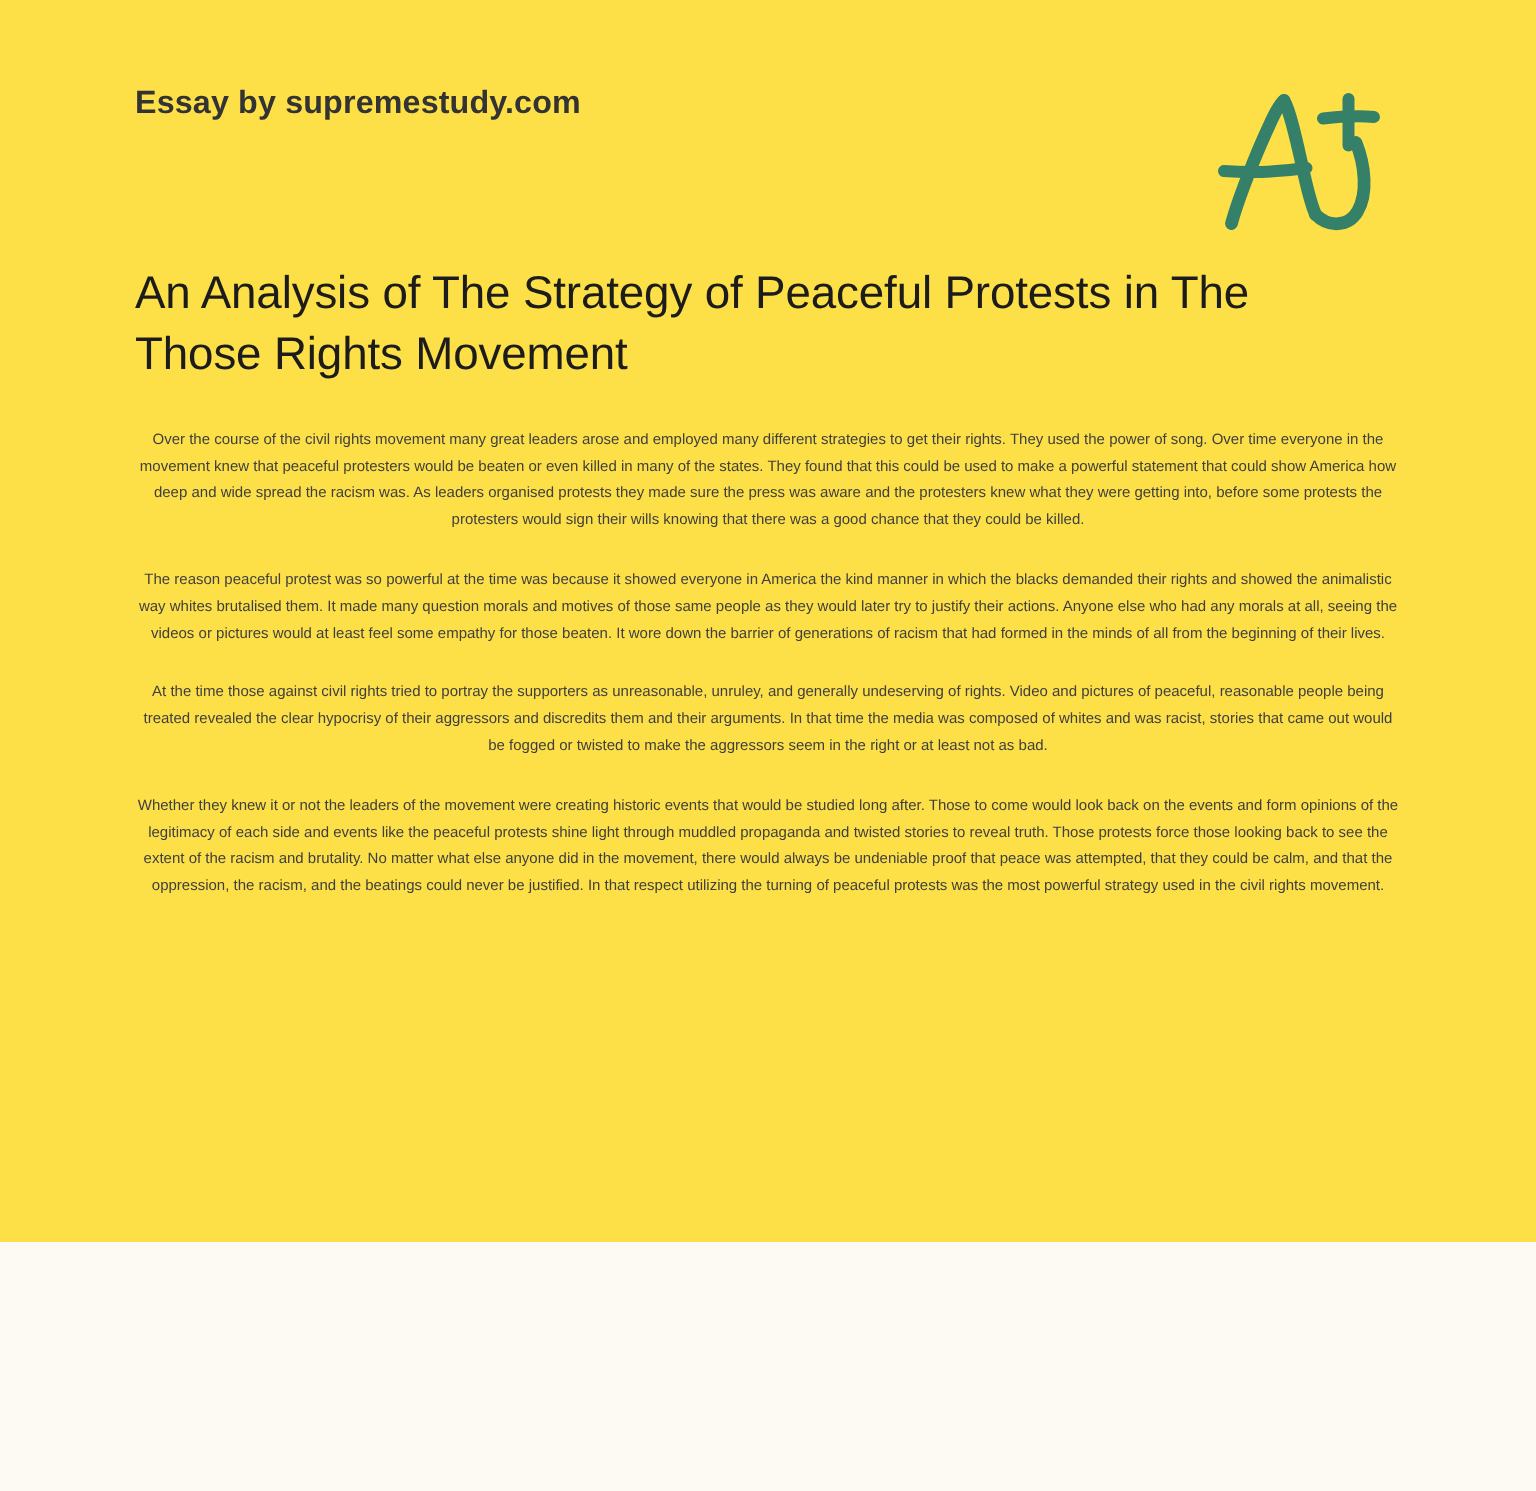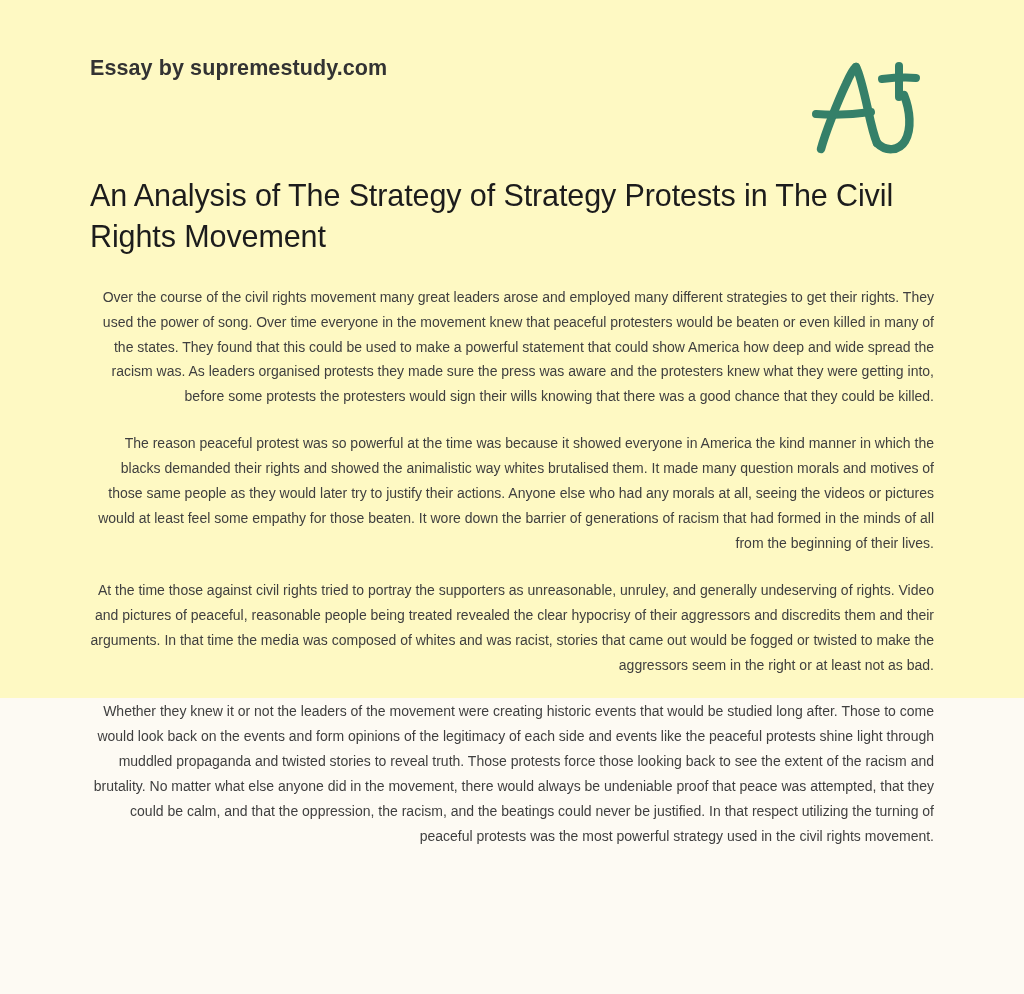--- a/index.html
+++ b/index.html
@@ -12,24 +12,24 @@
     height: 994px;
     background: #fdfaf3;
     font-family: "Liberation Sans", sans-serif;
     color: #3c3c3c;
     overflow: hidden;
   }
 
   .page {
     position: relative;
     width: 1024px;
-    height: 698px;
+    height: 828px;
     box-sizing: border-box;
     padding: 0 90px;
-    background: #fef9c3;
+    background: #fde047;
   }
 
   
   .header {
     position: relative;
     padding-top: 56px;
   }
 
   .brand-line {
     font-size: 21.5px;
@@ -79,25 +79,25 @@
     max-width: 830px;
   }
 
   
   .essay-body {
     padding-top: 27px;
   }
 
   .essay-body p {
     margin: 0 0 22px 0;
-    font-size: 14px;
+    font-size: 10px;
     line-height: 1.78;
     color: #3f3f3f;
     max-width: 858px;
-    text-align: right;
+    text-align: center;
   }
 
   .essay-body p:last-child {
     margin-bottom: 0;
   }
 </style>
 </head>
 <body>
 
 <div class="page">
@@ -121,21 +121,21 @@
 
           <path d="M107 18 C107 28 107 40 107 49" stroke-width="8"></path>
 
           <path d="M90 31 C99 30 113 29 124 30" stroke-width="8"></path>
         </g>
       </svg>
     </div>
 
   </div>
 
-  <h1 class="essay-title">An Analysis of The Strategy of Strategy Protests in The Civil Rights Movement</h1>
+  <h1 class="essay-title">An Analysis of The Strategy of Peaceful Protests in The Those Rights Movement</h1>
 
   <div class="essay-body">
     <p>Over the course of the civil rights movement many great leaders arose and employed many different strategies to get their rights. They used the power of song. Over time everyone in the movement knew that peaceful protesters would be beaten or even killed in many of the states. They found that this could be used to make a powerful statement that could show America how deep and wide spread the racism was. As leaders organised protests they made sure the press was aware and the protesters knew what they were getting into, before some protests the protesters would sign their wills knowing that there was a good chance that they could be killed.</p>
     <p>The reason peaceful protest was so powerful at the time was because it showed everyone in America the kind manner in which the blacks demanded their rights and showed the animalistic way whites brutalised them. It made many question morals and motives of those same people as they would later try to justify their actions. Anyone else who had any morals at all, seeing the videos or pictures would at least feel some empathy for those beaten. It wore down the barrier of generations of racism that had formed in the minds of all from the beginning of their lives.</p>
     <p>At the time those against civil rights tried to portray the supporters as unreasonable, unruley, and generally undeserving of rights. Video and pictures of peaceful, reasonable people being treated revealed the clear hypocrisy of their aggressors and discredits them and their arguments. In that time the media was composed of whites and was racist, stories that came out would be fogged or twisted to make the aggressors seem in the right or at least not as bad.</p>
     <p>Whether they knew it or not the leaders of the movement were creating historic events that would be studied long after. Those to come would look back on the events and form opinions of the legitimacy of each side and events like the peaceful protests shine light through muddled propaganda and twisted stories to reveal truth. Those protests force those looking back to see the extent of the racism and brutality. No matter what else anyone did in the movement, there would always be undeniable proof that peace was attempted, that they could be calm, and that the oppression, the racism, and the beatings could never be justified. In that respect utilizing the turning of peaceful protests was the most powerful strategy used in the civil rights movement.</p>
   </div>
 
 </div>
 

